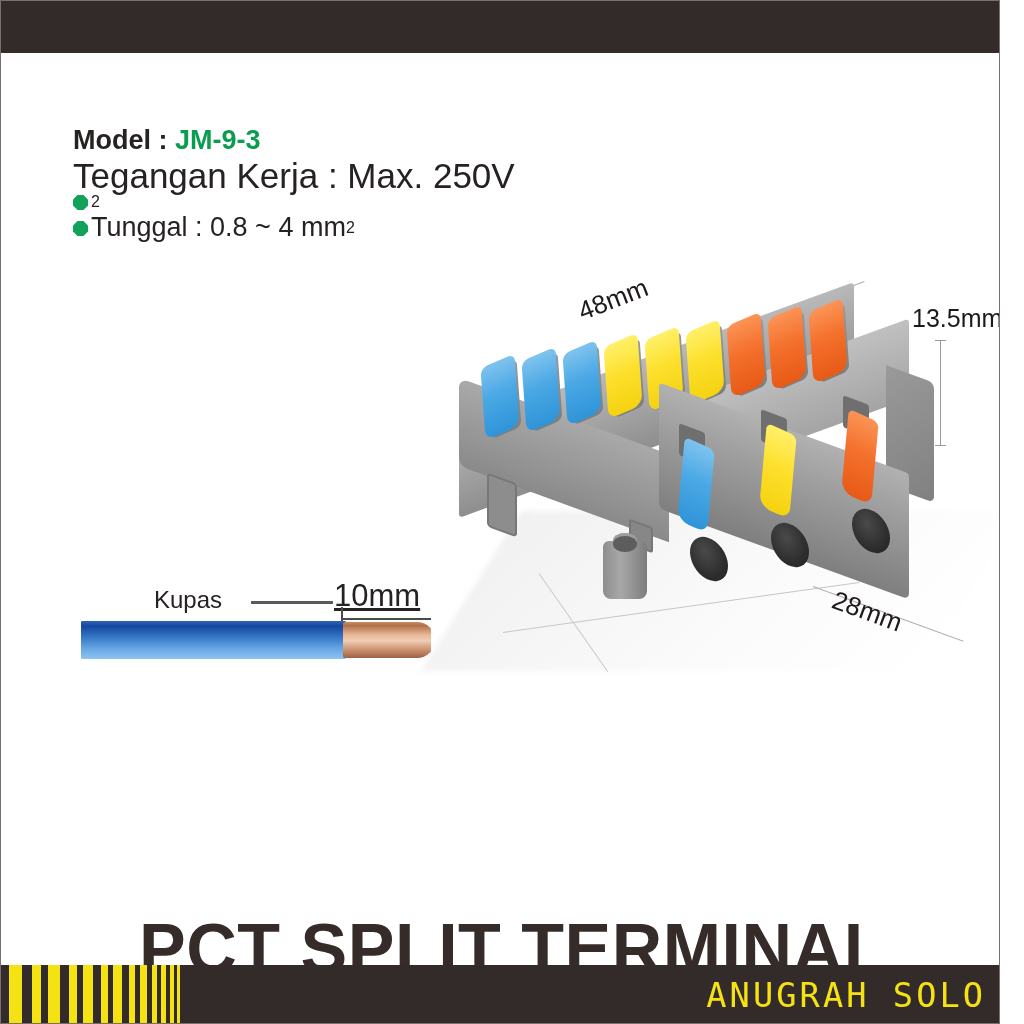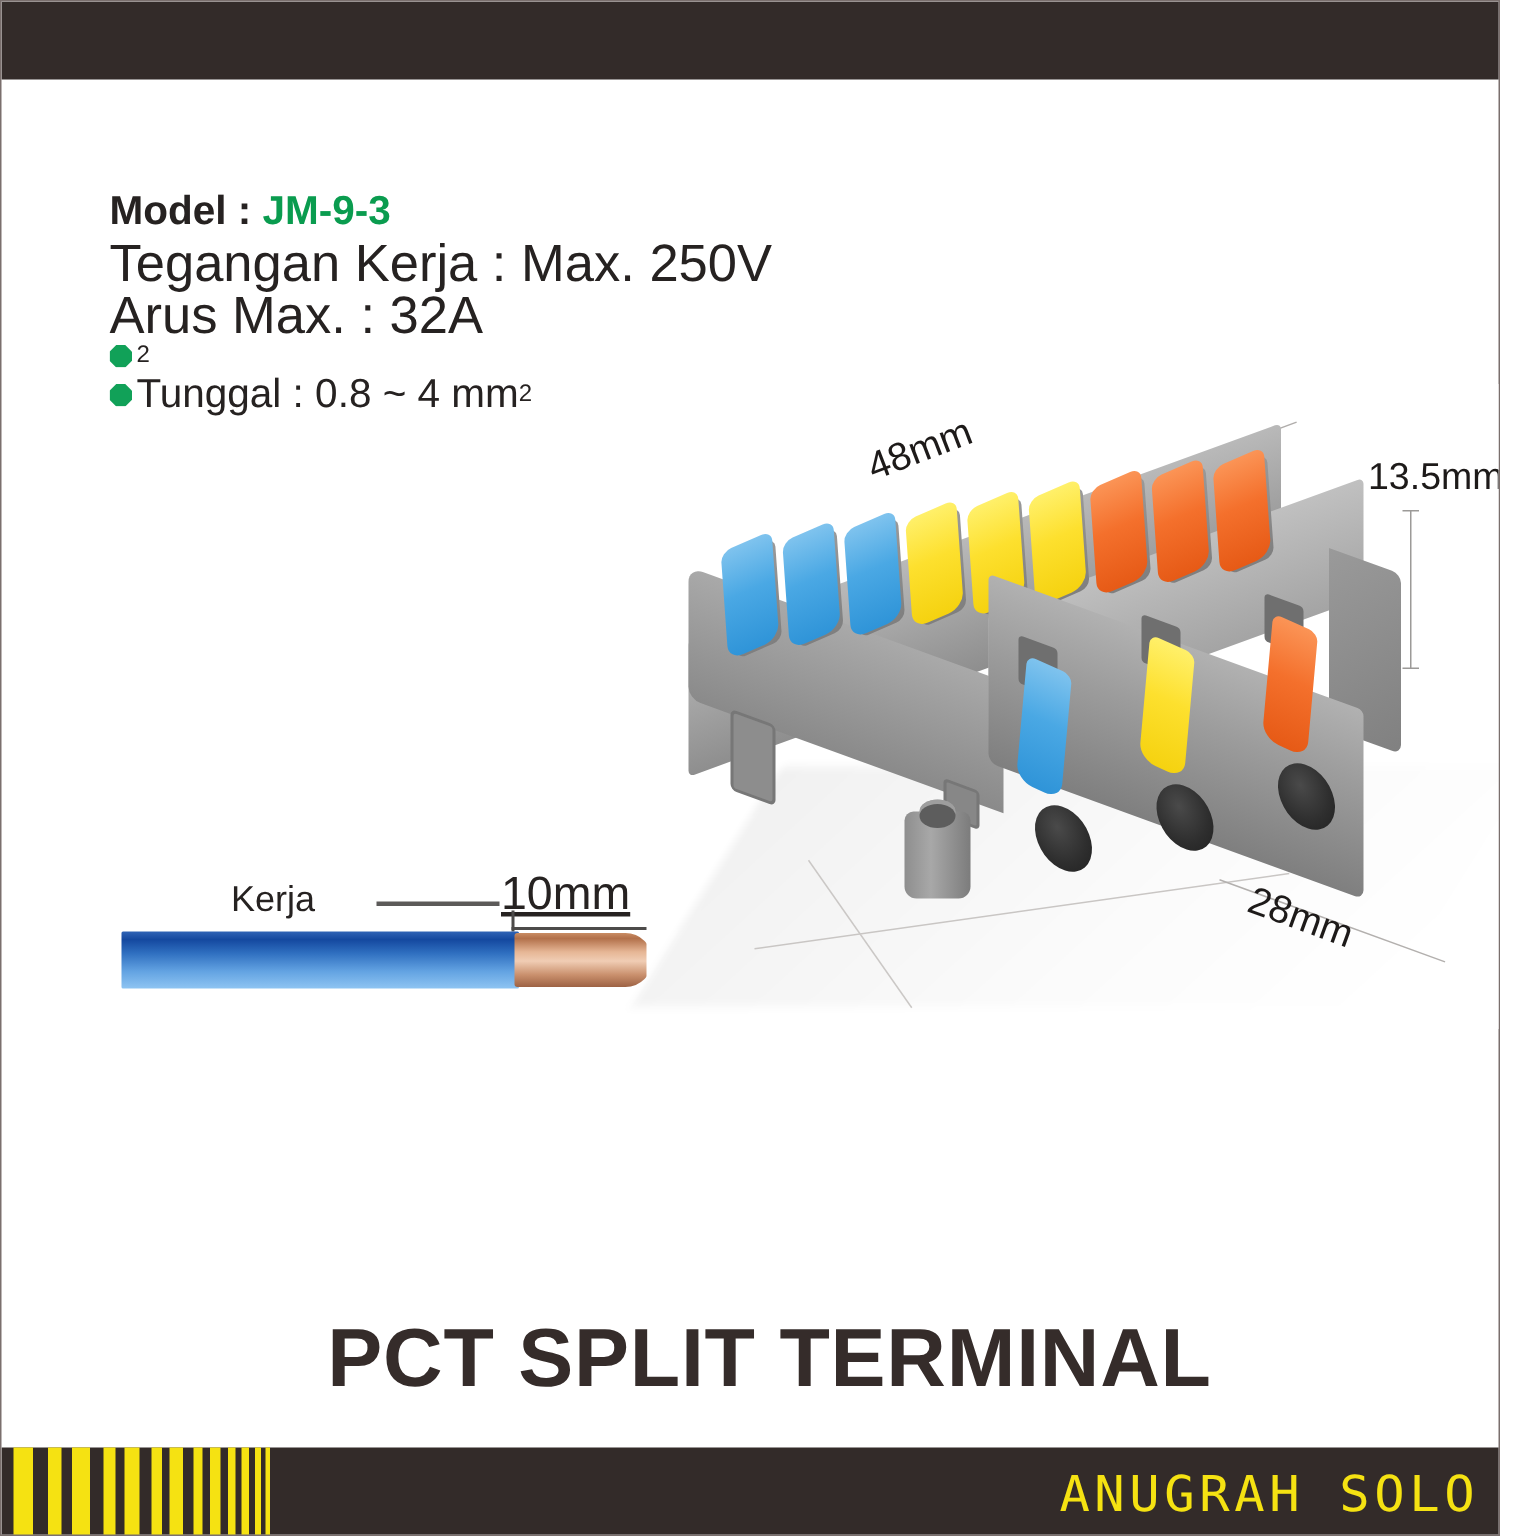--- a/index.html
+++ b/index.html
@@ -410,57 +410,56 @@
     left: 382px; top: 330px;
     width: 160px; height: 1px;
     background: #b3b0ae;
     transform: rotate(20deg);
     transform-origin: left center;
   }
 
   
   .title {
     position: absolute;
-    left: 0; top: 872px;
+    left: 0; top: 908px;
     width: 1024px;
     text-align: center;
-    font-size: 55px;
+    font-size: 70px;
     font-weight: bold;
     color: #352c2a;
     letter-spacing: 0.5px;
   }
 </style>
 </head>
 <body>
 
 <div id="page">
 
   <div class="band-top"></div>
 
   <div class="specs">
     <div class="spec-line model">
       <span>Model :</span>
       <span class="model-value">JM-9-3</span>
     </div>
     <div class="spec-line">Tegangan Kerja : Max. 250V</div>
-    <div class="spec-line">Arus Max. : 32A</div>
 
     <div class="bullet-line">
       <span class="octagon"></span>
         <sup class="sq">2</sup>
     </div>
     <div class="bullet-line">
       <span class="octagon"></span>
       <span>Tunggal : 0.8 ~ 4 mm</span>
         <sup class="sq">2</sup>
     </div>
   </div>
 
   <div class="wire-wrap">
-    <div class="kupas-label">Kerja</div>
+    <div class="kupas-label">Kupas</div>
     <div class="kupas-leader"></div>
     <div class="dim-10mm">10mm</div>
     <div class="dim-bracket">
       <span class="tick-l"></span>
       <span class="bar"></span>
       <span class="tick-r"></span>
     </div>
     <div class="wire-insulation"></div>
     <div class="wire-copper"></div>
     <div class="dim-315">31.5mm</div>

